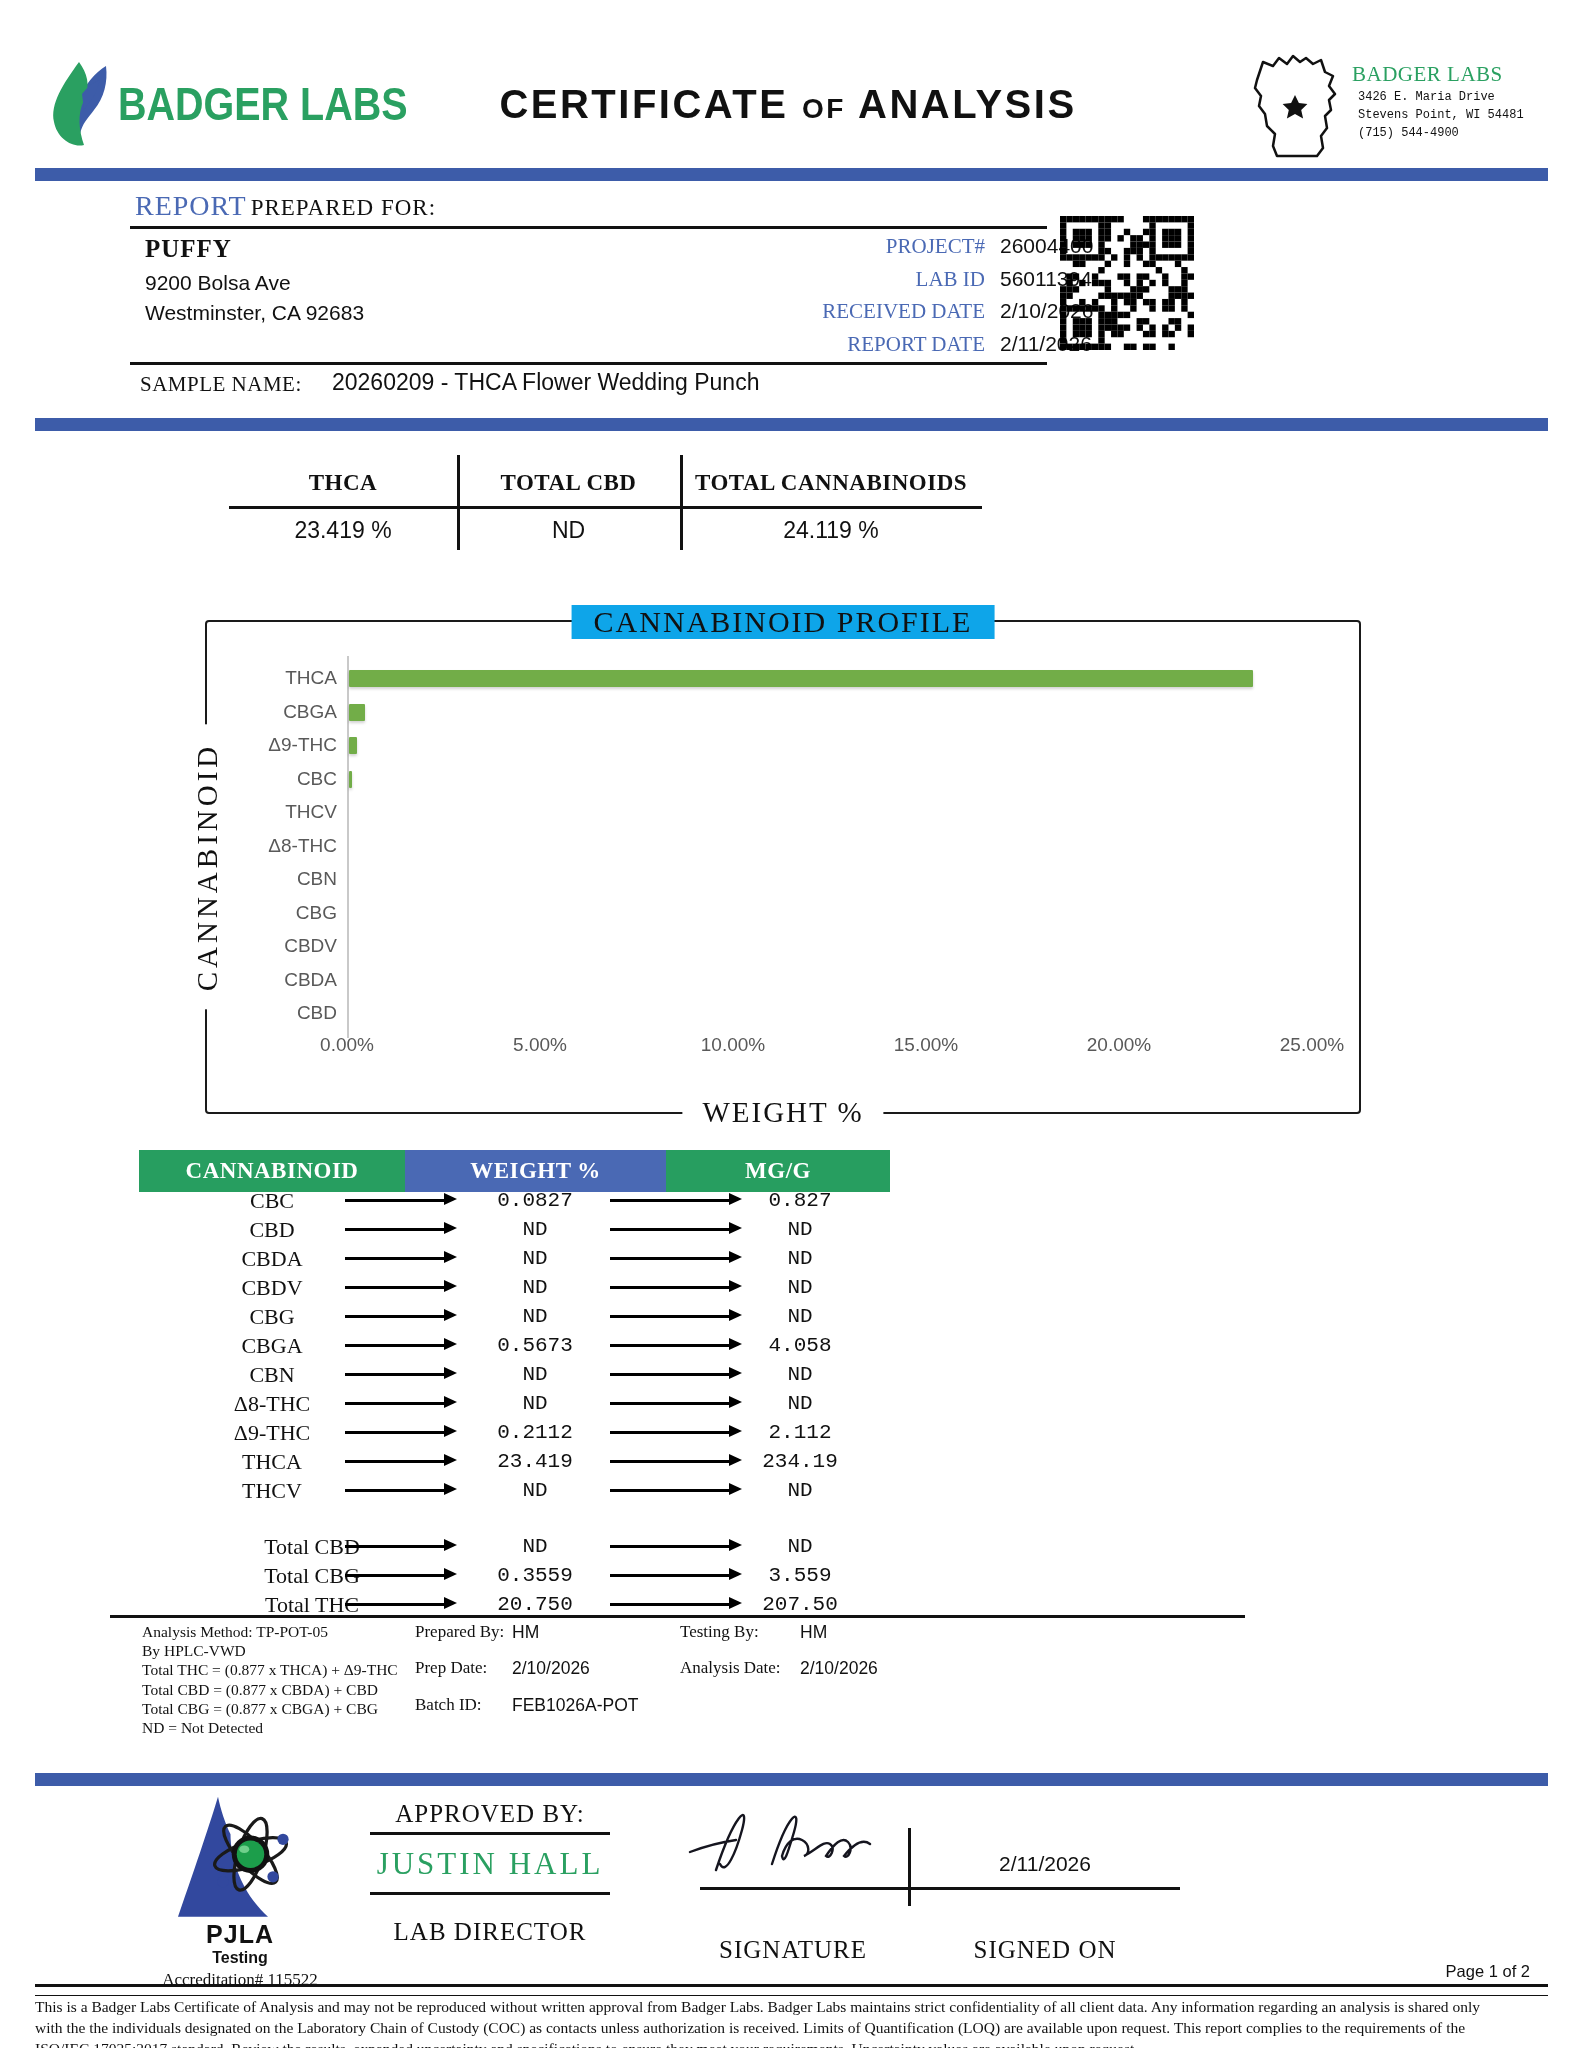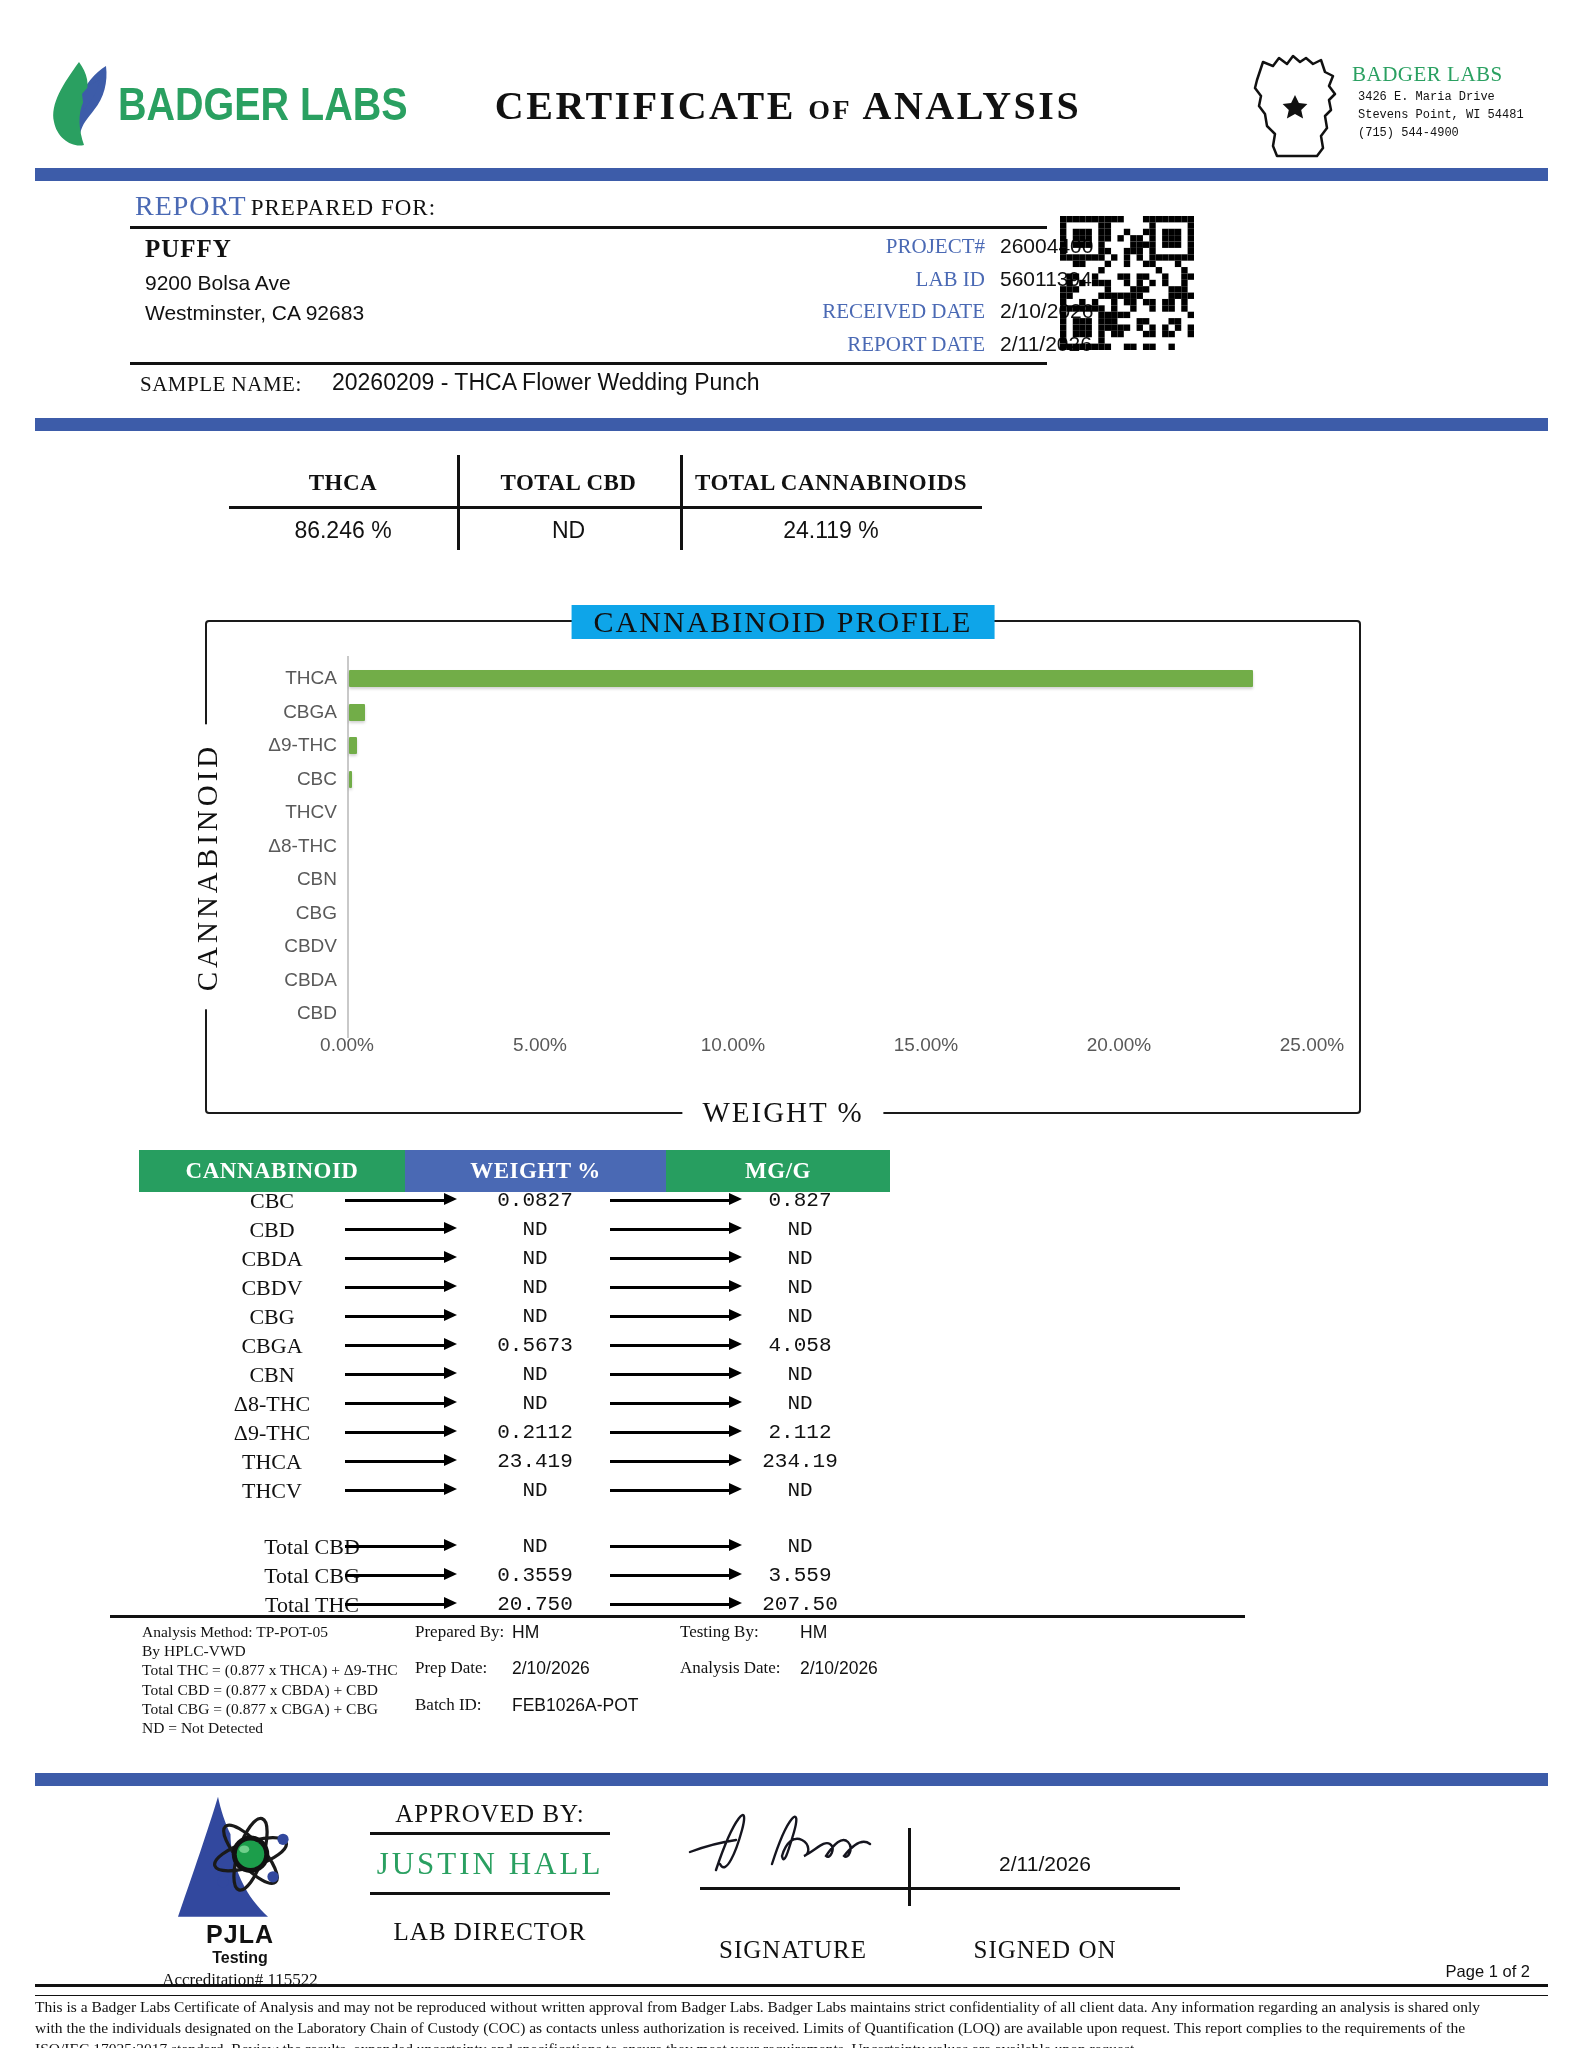--- a/index.html
+++ b/index.html
@@ -6,21 +6,21 @@
   body{width:1583px;height:2048px;position:relative;overflow:hidden;
        font-family:"Liberation Serif","DejaVu Serif",serif;color:#111;}
   .abs{position:absolute;}
   .sans{font-family:"Liberation Sans","DejaVu Sans",sans-serif;}
   .blue-bar{position:absolute;left:35px;width:1513px;height:13px;background:#3d5ca9;}
   .hline{position:absolute;background:#111;}
   .vline{position:absolute;background:#111;}
   
   .brand{font-family:"Liberation Sans","DejaVu Sans",sans-serif;font-weight:bold;
          font-size:47px;color:#2aa061;transform:scaleX(.84);transform-origin:left center;white-space:nowrap;}
-  .cert{font-family:Liberation Serif, serif;font-weight:bold;
+  .cert{font-family:Liberation Sans, sans-serif;font-weight:bold;
         letter-spacing:2.5px;font-size:40px;white-space:nowrap;text-align:center;}
   .cert .of{font-size:28px;}
   .labname{color:#2aa061;font-size:21px;letter-spacing:.5px;}
   .labaddr{font-size:12px;line-height:18px;font-family:Liberation Mono, monospace;}
   
   .rep-blue{color:#4a69b4;}
   .meta-row{position:absolute;height:28px;line-height:28px;}
   .meta-label{position:absolute;left:640px;width:345px;text-align:right;color:#4a69b4;font-size:21px;}
   .meta-value{position:absolute;left:1000px;font-size:21px;font-family:"Liberation Sans","DejaVu Sans",sans-serif;}
   
@@ -361,21 +361,21 @@
 
   <div class="blue-bar" style="top:418px;"></div>
 
   <div class="abs" style="left:0;top:0;width:1583px;">
     <div class="sum-h" style="left:229px;top:470px;width:228px;">THCA</div>
     <div class="sum-h" style="left:457px;top:470px;width:223px;">TOTAL CBD</div>
     <div class="sum-h" style="left:680px;top:470px;width:302px;">TOTAL CANNABINOIDS</div>
     <div class="vline" style="left:457px;top:455px;width:2.5px;height:95px;"></div>
     <div class="vline" style="left:680px;top:455px;width:2.5px;height:95px;"></div>
     <div class="hline" style="left:229px;top:506px;width:753px;height:3px;"></div>
-    <div class="sum-v" style="left:229px;top:517px;width:228px;">86.246 %</div>
+    <div class="sum-v" style="left:229px;top:517px;width:228px;">23.419 %</div>
     <div class="sum-v" style="left:457px;top:517px;width:223px;">ND</div>
     <div class="sum-v" style="left:680px;top:517px;width:302px;">24.119 %</div>
   </div>
 
   <div class="chart-frame">
     <div class="chart-title">CANNABINOID PROFILE</div>
     <div class="chart-ylabel">CANNABINOID</div>
     <div class="chart-xlabel">WEIGHT %</div>
     <div class="caxis"></div>
 

